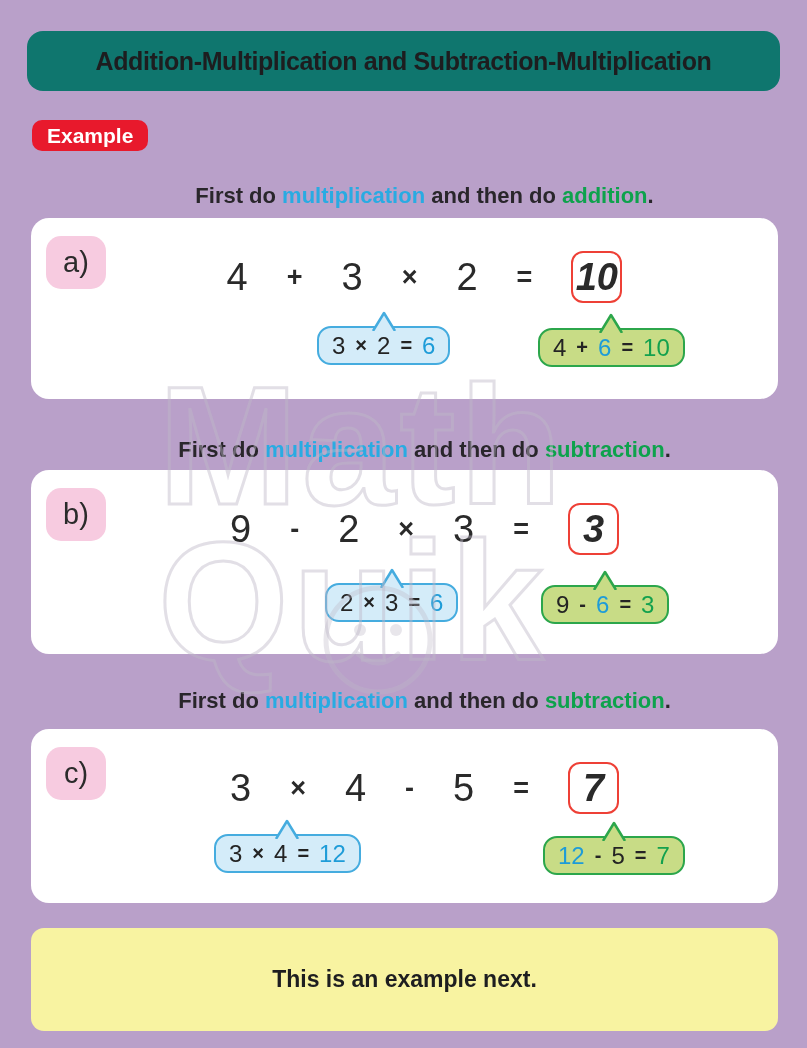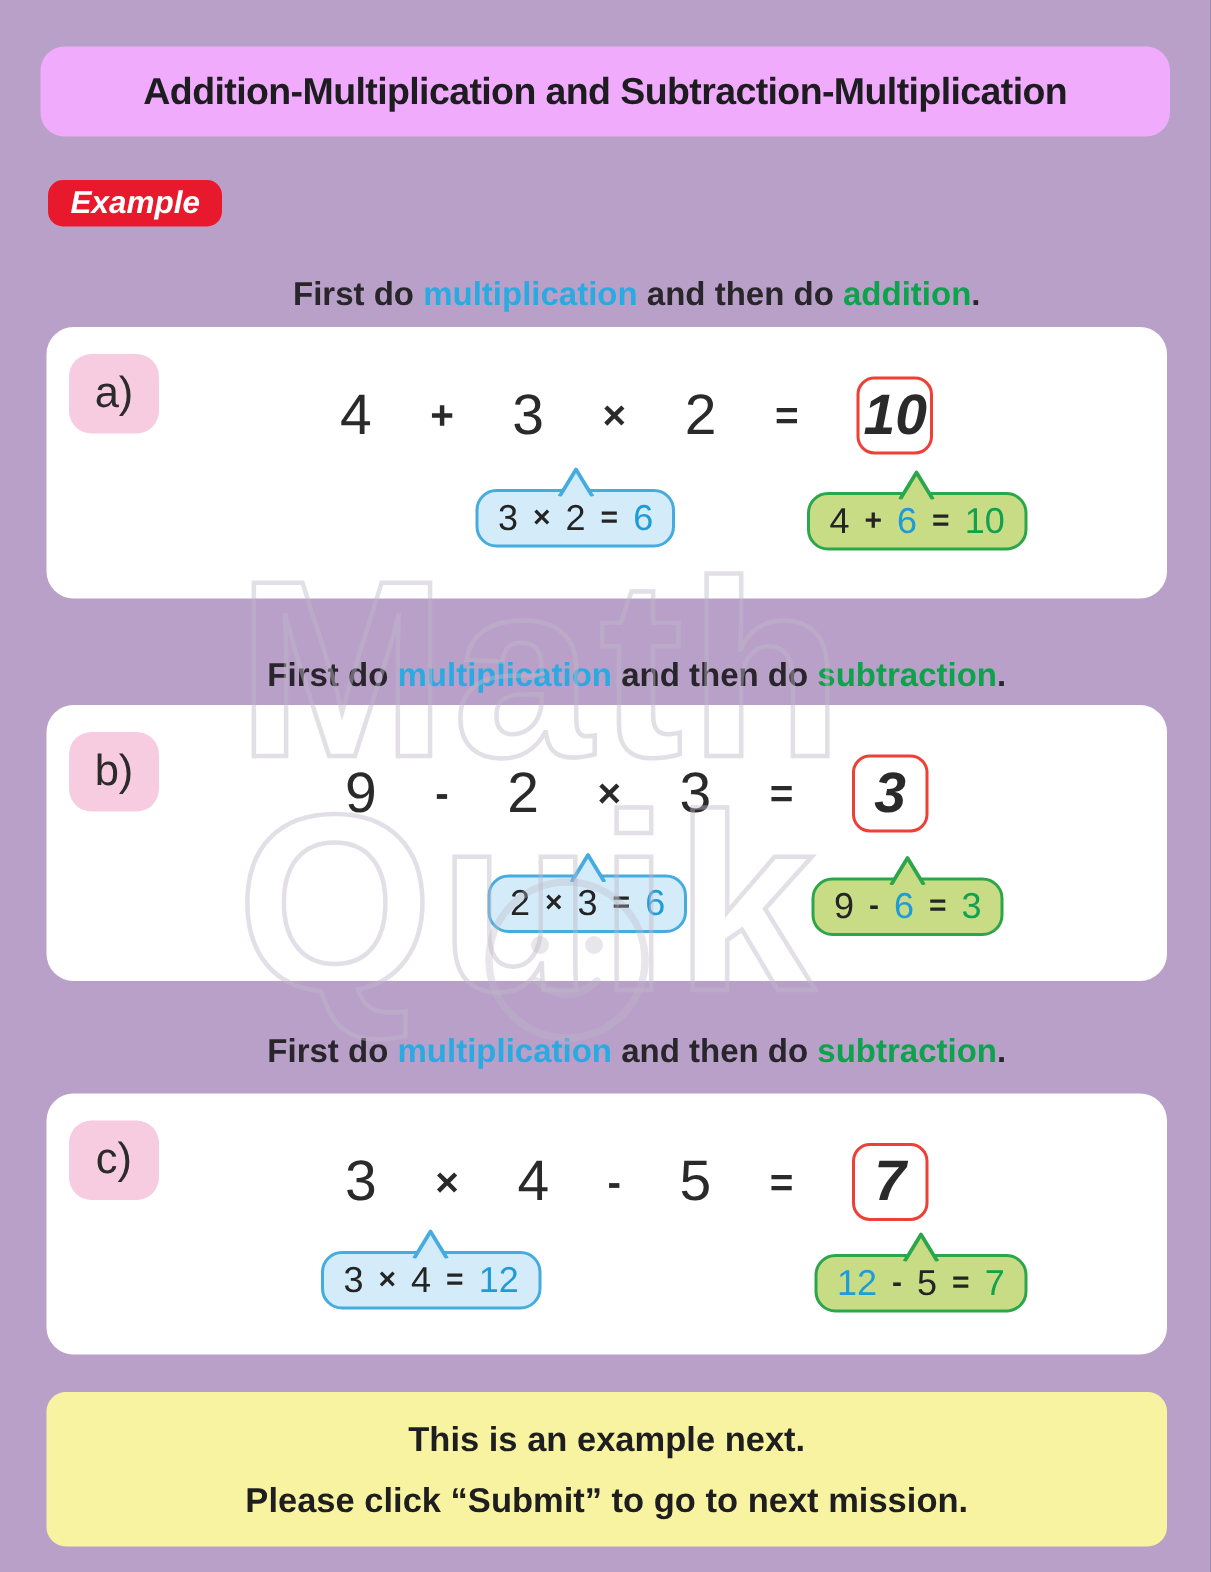--- a/index.html
+++ b/index.html
@@ -15,29 +15,29 @@
     position:absolute; left:158px; top:368px; z-index:6; pointer-events:none;
     font-weight:bold; font-size:168px; line-height:0.93; letter-spacing:4px;
     color:transparent; -webkit-text-stroke:3px rgba(190,185,200,0.45);
     user-select:none;
   }
   .wm-face { position:absolute; left:160px; top:212px; opacity:0.35; }
 
   
   .title-banner {
     position:absolute; left:27px; top:31px; width:753px; height:60px;
-    background:#f0abfc; border-radius:16px; z-index:2;
+    background:#0f766e; border-radius:16px; z-index:2;
     display:flex; align-items:center; justify-content:center;
   }
   .title-banner h1 { font-size:25px; font-weight:bold; letter-spacing:-0.4px; color:#1d1d1f; white-space:nowrap; }
 
   .example-badge {
     position:absolute; left:32px; top:120px; height:31px; padding:0 15px;
     background:#E8192C; border-radius:10px; z-index:2;
-    display:flex; align-items:center; color:#ffffff; font-size:21px; font-weight:bold;font-style:italic;
+    display:flex; align-items:center; color:#ffffff; font-size:21px; font-weight:bold;
   }
 
   .instruction {
     position:absolute; left:0; width:100%; text-align:center; z-index:2;
     font-size:22px; font-weight:bold; color:#29262b;margin-left:21px;
   }
   .instruction-0 { top:183px; }
   .instruction-1 { top:437px; }
   .instruction-2 { top:688px; }
 
@@ -218,16 +218,15 @@
           <span class="op">-</span>
           <span>5</span>
           <span class="op">=</span>
           <span style="color: rgb(19, 161, 78);">7</span>
         </span>
     </div>
   </section>
 
   <div class="footer">
     <div>This is an example next.</div>
-    <div>Please click “Submit” to go to next mission.</div>
   </div>
 
 </div>
 
 </body></html>

